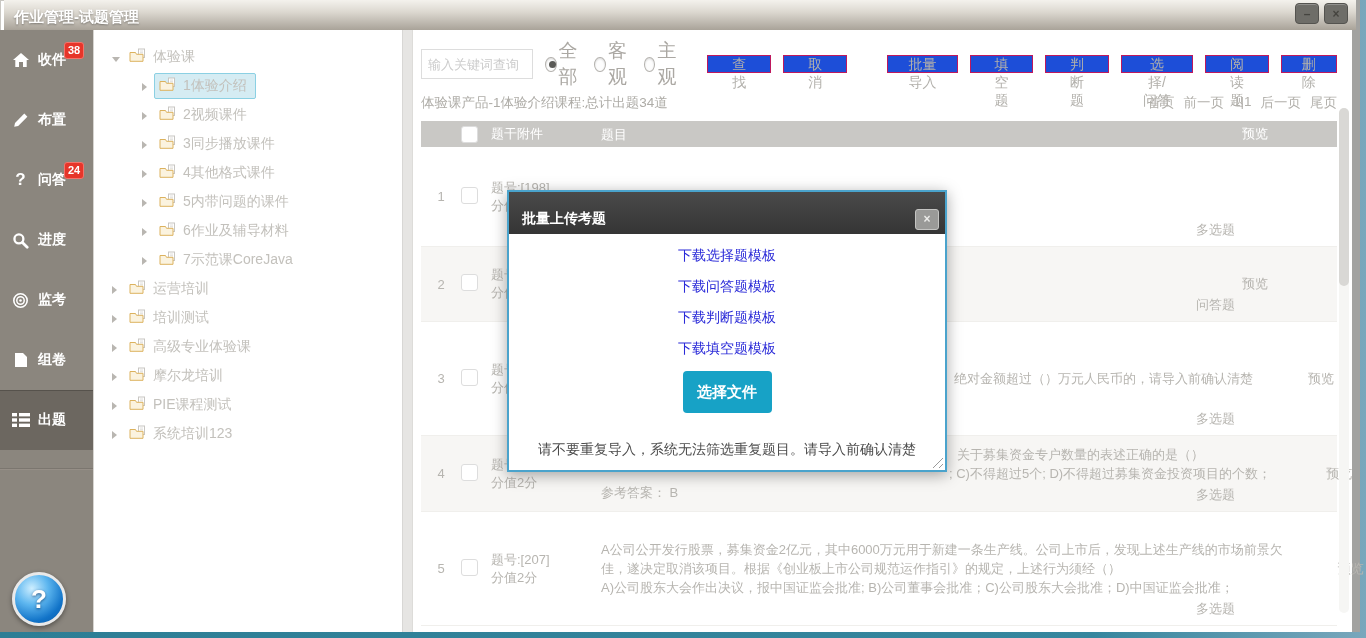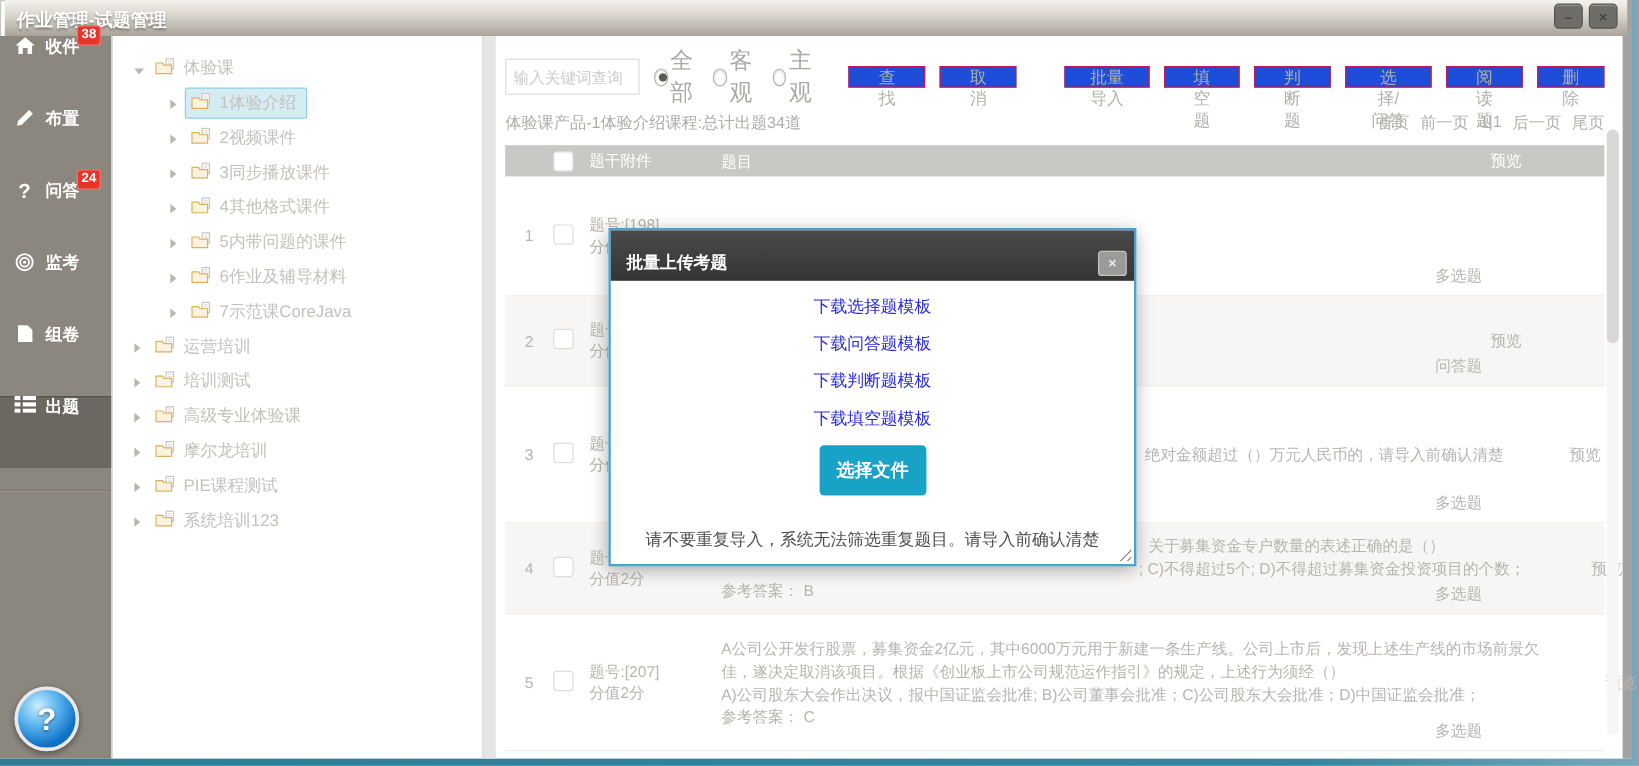--- a/index.html
+++ b/index.html
@@ -11,21 +11,21 @@
   .titlebar{position:absolute;left:4px;top:0;width:100%;height:30px;
     background:linear-gradient(#f4f2ed 0%,#dcd8d0 40%,#a9a399 100%);
     display:flex;align-items:flex-end;justify-content:space-between;box-sizing:border-box;padding:0 8px 3px 10px;}
   .title{color:#fff;font-weight:bold;font-size:15px;text-shadow:0 1px 2px rgba(0,0,0,.35);}
   .winbtns{display:flex;gap:5px;align-self:center;}
   .winbtn{width:22px;height:19px;background:#6e6d68;border:1px solid #54534f;border-radius:4px;
     color:#45443f;font-size:12px;font-weight:bold;display:flex;align-items:center;justify-content:center;line-height:1;
     box-shadow:inset 0 1px 0 rgba(255,255,255,.25);}
   
   .sidebar{position:absolute;left:0;top:30px;width:93px;height:602px;background:#8b867e;}
-  .sb-item{height:60px;display:flex;align-items:flex-start;gap:8px;padding-left:11px;color:#fff;
+  .sb-item{height:60px;display:flex;align-items:center;gap:8px;padding-left:11px;color:#fff;
     font-size:14px;font-weight:bold;cursor:pointer;box-sizing:border-box;}
   .sb-item.sel{background:#6c6760;box-shadow:inset 0 1px 0 rgba(0,0,0,.2);}
   .sb-ico{width:19px;display:flex;justify-content:center;align-items:center;}
   .qmark{font-size:17px;font-weight:bold;color:#fff;}
   .sb-label{position:relative;}
   .badge{position:absolute;top:-9px;left:100%;margin-left:-2px;background:#e6352a;color:#fff;
     font-size:11px;font-weight:bold;padding:1px 3px;border-radius:3px;line-height:1.2;border:1px solid #f3736b;}
   .sb-divider{margin-top:18px;border-top:1px solid #7b766f;border-bottom:1px solid #968f87;height:0;}
   .help{position:absolute;left:12px;bottom:6px;width:48px;height:48px;border-radius:50%;
     background:radial-gradient(circle at 35% 28%,#cdeeff 0%,#5db6ef 35%,#1173c8 70%,#0a57a0 100%);
@@ -133,20 +133,29 @@
         </div>
         <div class="sb-item">
           <span class="sb-ico">
             <span class="qmark">?</span>
           </span>
           <span class="sb-label">问答<span class="badge">24</span></span>
         </div>
         <div class="sb-item">
           <span class="sb-ico">
             <svg viewBox="0 0 16 16" width="17" height="17">
+              <circle cx="6.5" cy="6.5" r="4.2" fill="none" stroke="#fff" stroke-width="2.2"></circle>
+              <path d="M9.8 9.8 14.3 14.3" stroke="#fff" stroke-width="2.6" stroke-linecap="round"></path>
+            </svg>
+          </span>
+          <span class="sb-label">进度</span>
+        </div>
+        <div class="sb-item">
+          <span class="sb-ico">
+            <svg viewBox="0 0 16 16" width="17" height="17">
               <circle cx="8" cy="8" r="6.3" fill="none" stroke="#fff" stroke-width="1.5"></circle>
               <circle cx="8" cy="8" r="3.5" fill="none" stroke="#fff" stroke-width="1.4"></circle>
               <circle cx="8" cy="8" r="1.2" fill="#fff"></circle>
             </svg>
           </span>
           <span class="sb-label">监考</span>
         </div>
         <div class="sb-item">
           <span class="sb-ico">
             <svg viewBox="0 0 14 16" width="14" height="16">
@@ -453,21 +462,20 @@
             <div class="c-num">5</div>
             <div><span class="cb"></span></div>
             <div class="c-meta">
               <div>题号:[207]</div>
               <div>分值2分</div>
             </div>
             <div class="c-q">
               <div class="q-line">A公司公开发行股票，募集资金2亿元，其中6000万元用于新建一条生产线。公司上市后，发现上述生产线的市场前景欠</div>
               <div class="q-line">佳，遂决定取消该项目。根据《创业板上市公司规范运作指引》的规定，上述行为须经（）</div>
               <div class="q-line">A)公司股东大会作出决议，报中国证监会批准; B)公司董事会批准；C)公司股东大会批准；D)中国证监会批准；</div>
-              <div class="q-line">参考答案： C</div>
             </div>
             <div class="c-prev"><span>预览</span></div>
             <span class="q-type">多选题</span>
           </div>
         </div>
     </div>
 
     <div class="vscroll">
       <span class="vthumb"></span>
     </div>

